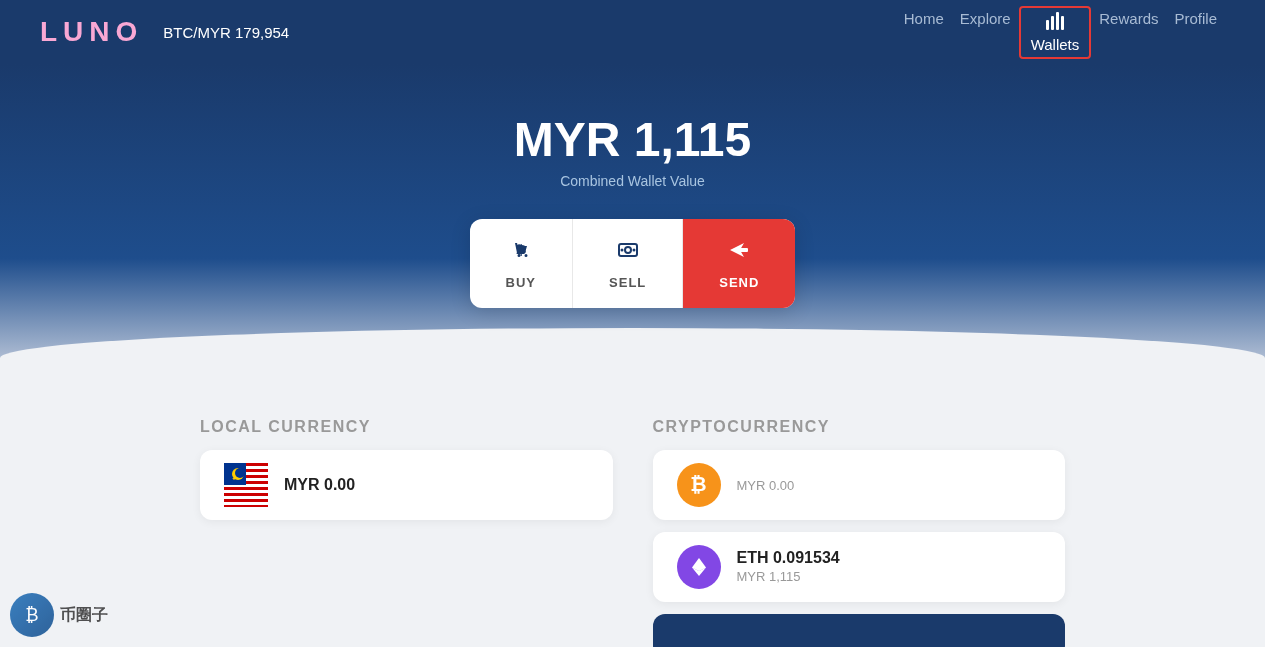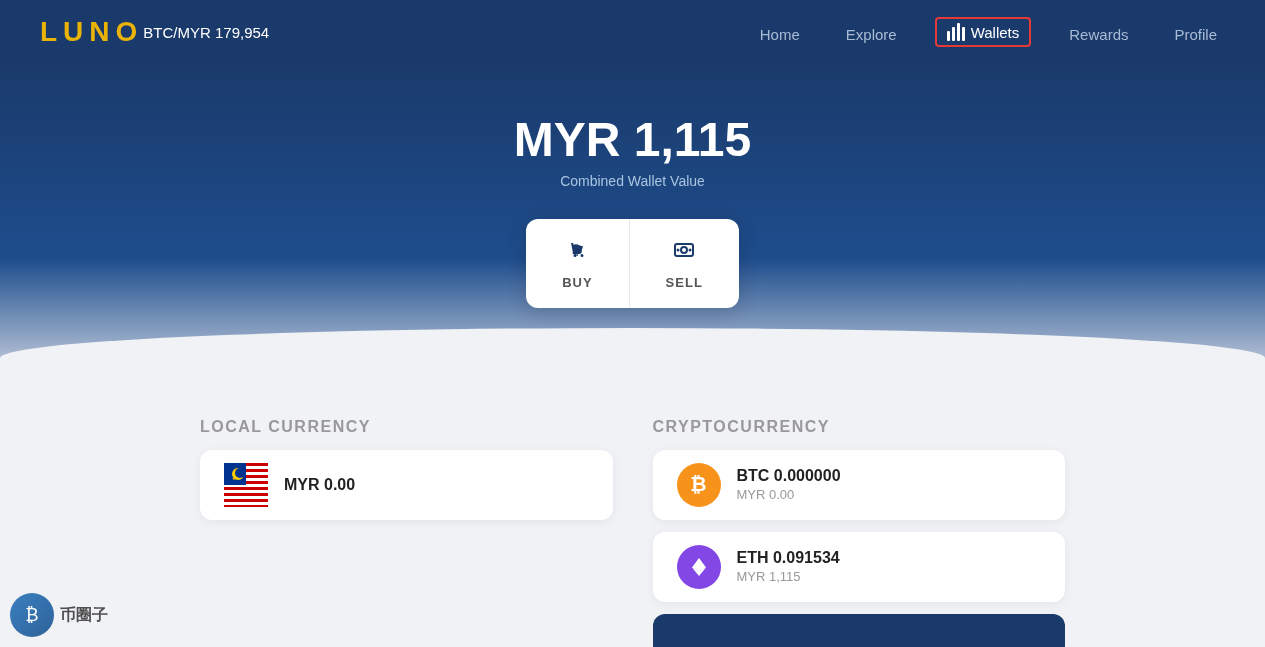--- a/index.html
+++ b/index.html
@@ -9,51 +9,52 @@
     .navbar {
       background: #1a3a6b;
       display: flex;
       align-items: center;
       padding: 0 40px;
       height: 64px;
       position: relative;
       z-index: 10;
     }
     .logo {
-      color: #eab308;
+      color: #f9a8d4;
       font-size: 28px;
       font-weight: 700;
       letter-spacing: 6px;
       text-transform: uppercase;
+      margin-right: 20px;
     }
     .btc-price {
       color: white;
       font-size: 15px;
       margin-right: auto;
     }
     .nav-links {
       display: flex;
-      gap: 30px;
-      align-items: flex-end;
+      align-items: flex-start;
     }
     .nav-link {
       color: #a8bbd4;
       text-decoration: none;
       font-size: 15px;
       cursor: pointer;
       padding: 4px 8px;
     }
     .nav-link.active-wallets {
       color: white;
       border: 2px solid #e53935;
       border-radius: 4px;
       padding: 4px 10px;
       display: flex;
       align-items: center;
       gap: 6px;
+      flex-direction: column;
     }
     .nav-link.profile-link {
       color: #a8bbd4;
     }
     .wallets-icon {
       display: inline-flex;
       gap: 2px;
       align-items: flex-end;
     }
     .wallets-icon span {
@@ -270,20 +271,29 @@
           <svg width="26" height="26" viewBox="0 0 26 26" fill="none">
             <rect x="4" y="7" width="18" height="12" rx="2" stroke="#1a3a6b" stroke-width="2" fill="none"></rect>
             <circle cx="13" cy="13" r="3" stroke="#1a3a6b" stroke-width="2" fill="none"></circle>
             <circle cx="7" cy="13" r="1.5" fill="#1a3a6b"></circle>
             <circle cx="19" cy="13" r="1.5" fill="#1a3a6b"></circle>
           </svg>
         </span>
         <span class="action-btn-label">SELL</span>
       </div>
 
+      <div class="action-btn send-btn">
+        <span class="action-btn-icon">
+          <svg width="26" height="26" viewBox="0 0 26 26" fill="white">
+            <polygon points="4,13 18,6 14,13 18,20" fill="white"></polygon>
+            <rect x="12" y="11" width="10" height="4" rx="1" fill="white"></rect>
+          </svg>
+        </span>
+        <span class="action-btn-label">SEND</span>
+      </div>
 
     </div>
   </div>
 </section>
 
 <div class="main-content">
 
   <div class="column">
     <div class="section-label">LOCAL CURRENCY</div>
 
@@ -319,21 +329,20 @@
       </div>
     </div>
   </div>
 
   <div class="column">
     <div class="section-label">CRYPTOCURRENCY</div>
 
     <div class="wallet-card">
       <div class="wallet-icon btc-icon">₿</div>
       <div class="wallet-info">
-        <div class="wallet-amount">BTC 0.000000</div>
         <div class="wallet-myr">MYR 0.00</div>
       </div>
     </div>
 
     <div class="wallet-card">
       <div class="wallet-icon eth-icon">
         <svg width="22" height="22" viewBox="0 0 22 22" fill="white">
           <polygon points="11,2 11,15 4,11.5"></polygon>
           <polygon points="11,2 11,15 18,11.5"></polygon>
           <polygon points="11,15 4,11.5 11,20"></polygon>

